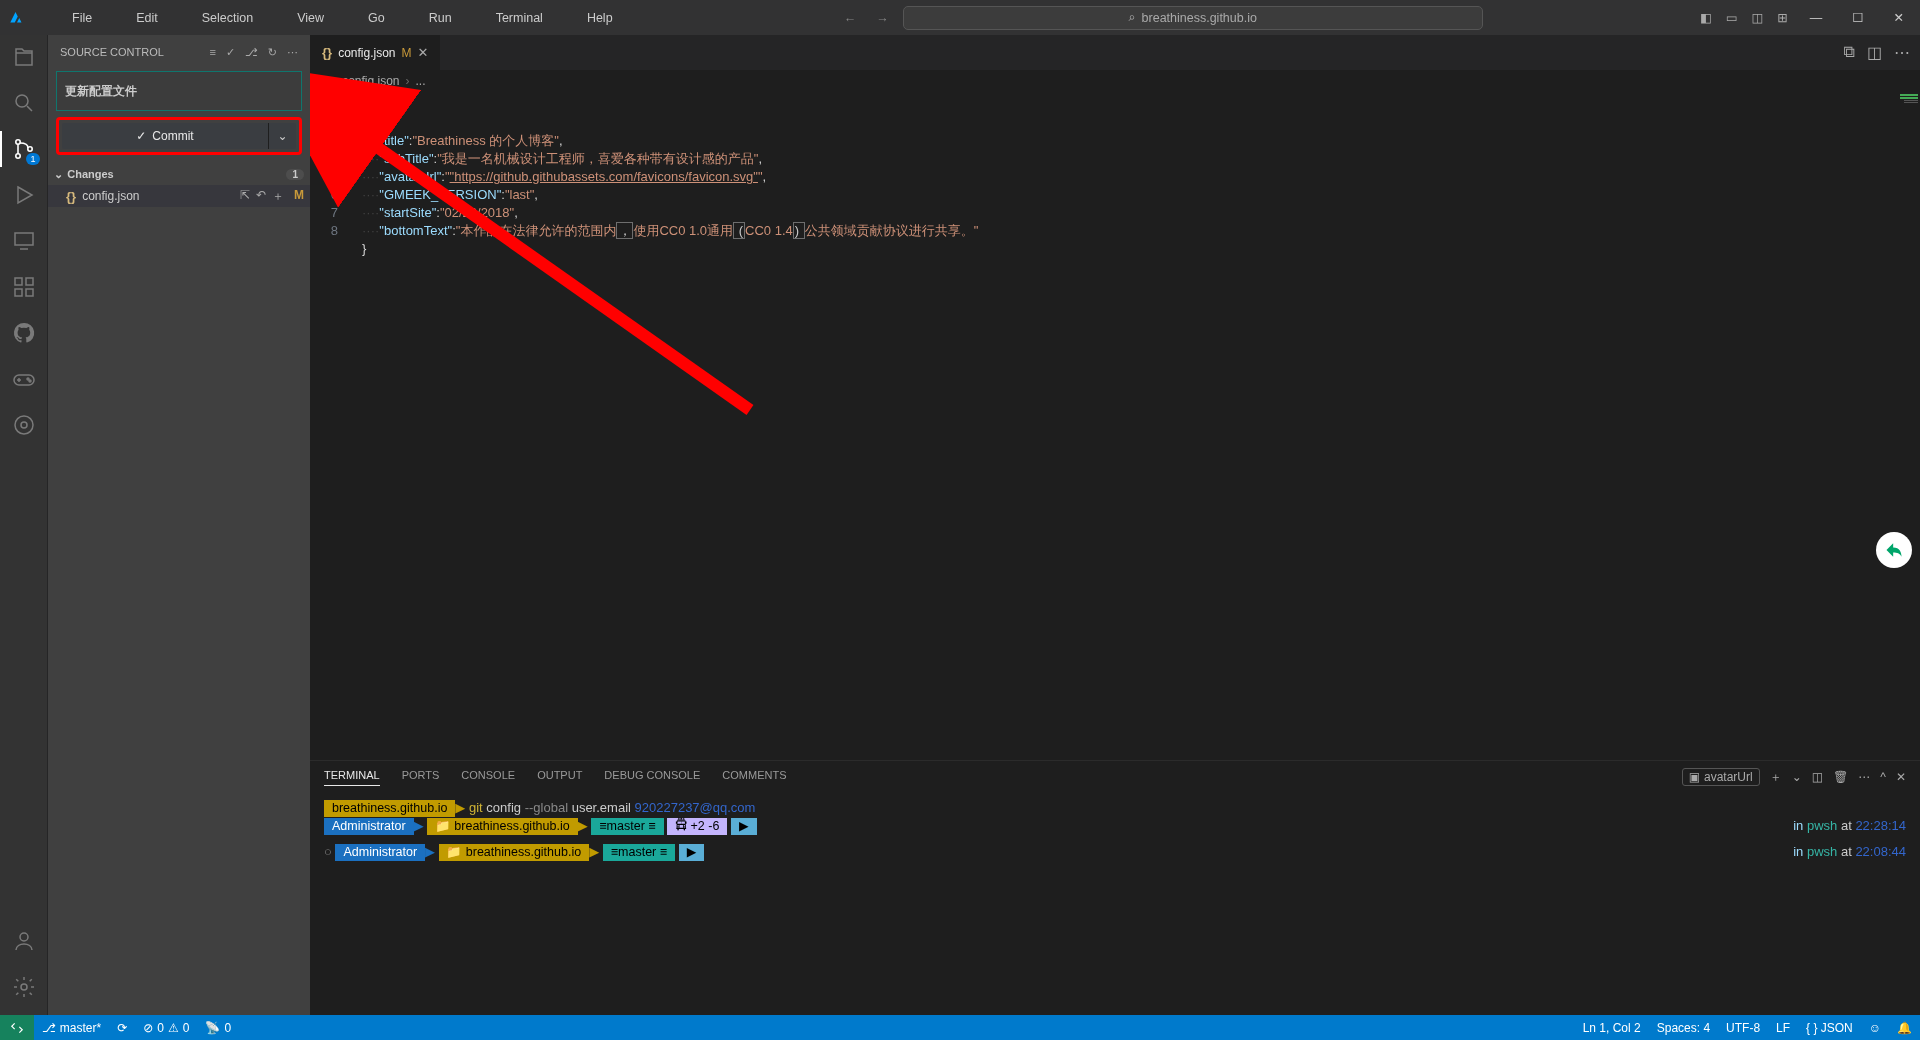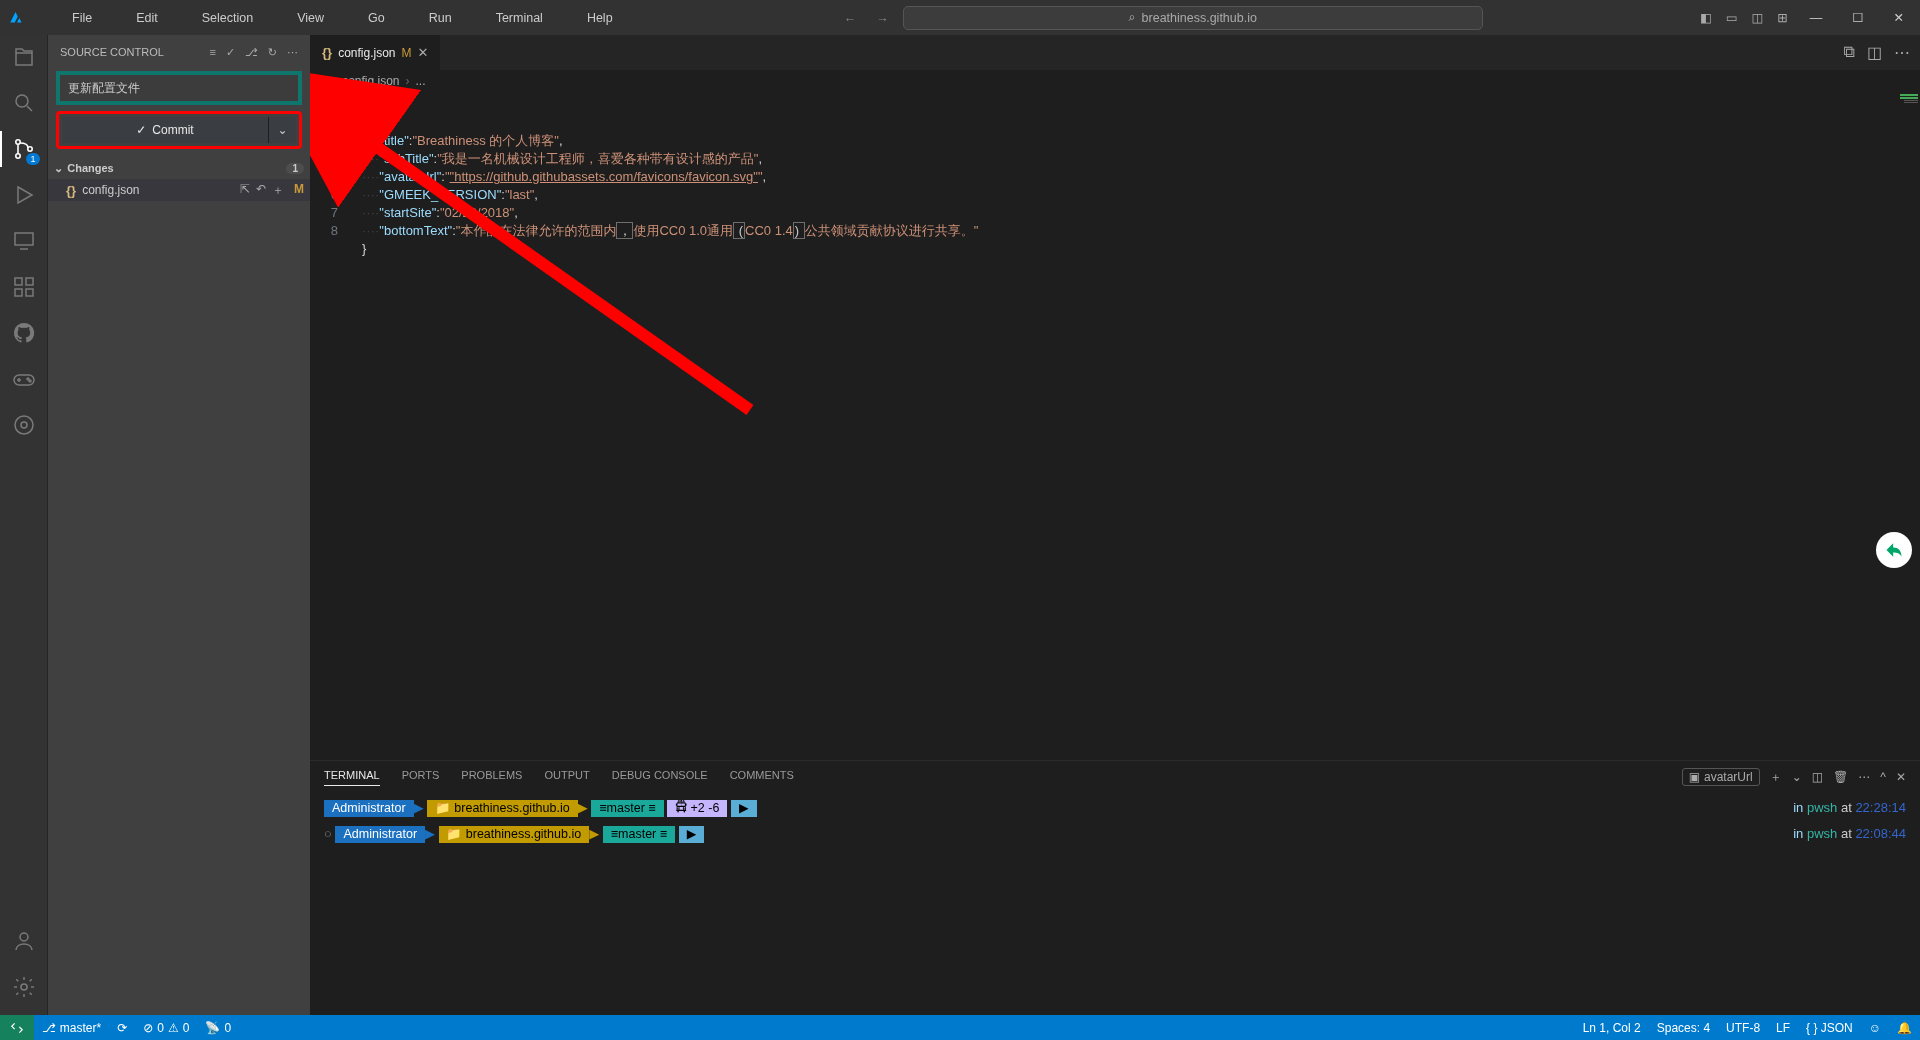--- a/index.html
+++ b/index.html
@@ -22,21 +22,21 @@
 .activity-bar .act{ width:28px; height:28px; display:flex; align-items:center; justify-content:center; position:relative;}
 .activity-bar .act.active{ color:#fff;}
 .activity-bar .act.active:before{ content:""; position:absolute; left:-10px; top:-4px; bottom:-4px; width:2px; background:#fff;}
 .badge{ position:absolute; right:-2px; bottom:-2px; background:#0078d4; color:#fff; font-size:9px; border-radius:8px; padding:0 4px; line-height:12px;}
 .activity-bottom{ margin-top:auto; display:flex; flex-direction:column; align-items:center; gap:18px; padding-bottom:14px; color:#7a7a7a;}
 
 .sidebar{ width:262px; background:#404040; display:flex; flex-direction:column; font-size:12px;}
 .side-header{ height:34px; display:flex; align-items:center; justify-content:space-between; padding:0 12px; color:#bbb; font-size:11px;}
 .side-header .icons{ display:flex; gap:10px; color:#aaa;}
 .commit-msg{ margin:2px 8px 6px 8px;}
-.commit-msg input{ width:100%; background:#3c3c3c; border:4px solid #0f766e; color:#ccc; padding:6px 8px; font-size:12px; outline:none;}
+.commit-msg input{ width:100%; background:#3c3c3c; border:1px solid #0f766e; color:#ccc; padding:12px 8px; font-size:12px; outline:none;font-weight:bold;}
 .commit-btn-wrap{ margin:0 8px 8px; border:3px solid #ff0000; padding:3px; border-radius:4px; position:relative;}
 .commit-btn{ display:flex; height:26px;}
 .commit-btn .main-btn{ flex:1; background:#3a3d41; display:flex; align-items:center; justify-content:center; color:#e8e8e8; font-size:12px; gap:6px; border-radius:2px 0 0 2px;}
 .commit-btn .drop{ width:28px; background:#3a3d41; border-left:1px solid #1e1e1e; display:flex; align-items:center; justify-content:center; color:#ccc; border-radius:0 2px 2px 0;}
 .section-head{ height:22px; display:flex; align-items:center; padding:0 6px; gap:4px; color:#ccc; font-weight:600; font-size:11px;}
 .section-head .count{ margin-left:auto; background:#4d4d4d; border-radius:8px; font-size:10px; padding:0 6px; color:#ccc;}
 .file-row{ height:22px; display:flex; align-items:center; padding:0 6px 0 18px; background:#37373d; color:#ccc; font-size:12px; gap:6px;}
 .file-row .file-actions{ margin-left:auto; display:flex; gap:6px; color:#aaa; font-size:12px;}
 .file-row .m-badge{ color:#c99a3a; font-weight:600; margin-left:4px;}
 .json-icon{ color:#d7ba7d; font-size:13px; font-weight:600;}
@@ -311,39 +311,40 @@
     <div class="float-btn">
       <svg width="20" height="20" viewBox="0 0 24 24" fill="currentColor">
           <path d="M3 12l8-8v5c8 0 10 6 10 11-2-4-5-5-10-5v5l-8-8z"></path>
         </svg>
     </div>
 
     <div class="panel">
       <div class="panel-tabs">
         <span class="ptab active">TERMINAL</span>
         <span class="ptab">PORTS</span>
-        <span class="ptab">PROBLEMS</span>
+        <span class="ptab">CONSOLE</span>
         <span class="ptab">OUTPUT</span>
         <span class="ptab">DEBUG CONSOLE</span>
         <span class="ptab">COMMENTS</span>
         <div class="panel-actions">
           <span class="shell">
               <span>▣</span>
               <span>avatarUrl</span>
             </span>
           <span>＋</span>
           <span>⌄</span>
           <span>◫</span>
           <span>🗑</span>
           <span>⋯</span>
           <span>^</span>
           <span>✕</span>
         </div>
       </div>
       <div class="term">
+<div><span style="color:#888">  </span><span class="seg seg-yellow">breathiness.github.io</span><span style="color:#c19b00">▶</span> <span class="tk-yellow">git</span> <span>config</span> <span class="tk-gray">--global</span> <span>user.email</span> <span class="tk-cyan">920227237@qq.com</span></div>
 <div><span style="color:#888">  </span><span class="seg seg-blue">Administrator</span><span style="color:#1b70c0">▶</span> <span class="seg seg-yellow">📁 <span>breathiness.github.io</span></span><span style="color:#c19b00">▶</span> <span class="seg seg-teal">≡master ≡</span> <span class="seg seg-green">🛱 +2 -6</span> <span class="seg seg-ltblue">▶</span><span class="timestamp"><span class="tk-in">in</span> <span class="tk-pwsh">pwsh</span> <span>at</span> <span class="tk-cyan">22:28:14</span></span></div>
 <div style="height:8px"></div>
 <div><span style="color:#888">○ </span><span class="seg seg-blue">Administrator</span><span style="color:#1b70c0">▶</span> <span class="seg seg-yellow">📁 <span>breathiness.github.io</span></span><span style="color:#c19b00">▶</span> <span class="seg seg-teal">≡master ≡</span> <span class="seg seg-ltblue">▶</span><span class="timestamp"><span class="tk-in">in</span> <span class="tk-pwsh">pwsh</span> <span>at</span> <span class="tk-cyan">22:08:44</span></span></div>
       </div>
     </div>
   </div>
 </div>
 
 <div class="statusbar">
   <div class="remote">

